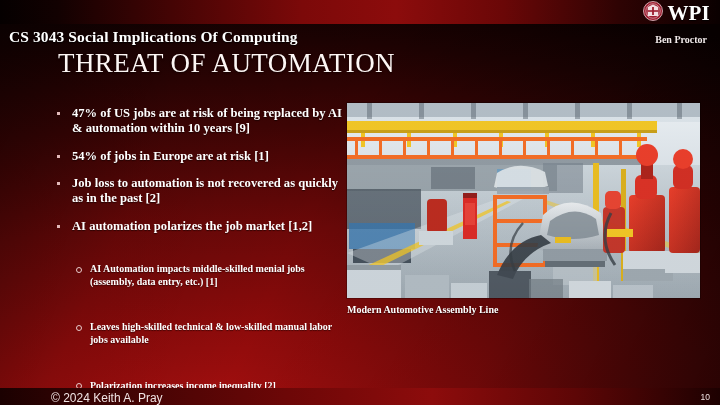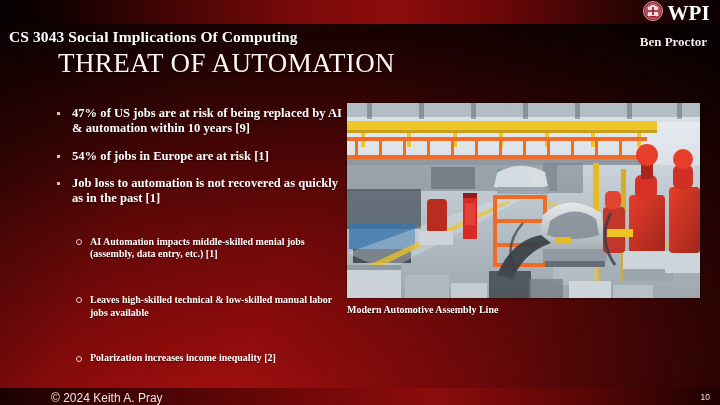--- a/index.html
+++ b/index.html
@@ -62,21 +62,21 @@
     font-size: 21px;
     font-weight: bold;
     letter-spacing: 0.2px;
     color: #ffffff;
     line-height: 1;
     text-shadow: 0 1px 1px rgba(0,0,0,0.8);
   }
   .author {
     position: absolute;
     right: 13px; top: 34px;
-    font-size: 13px;
+    font-size: 10px;
     font-weight: bold;
     color: #f3eaea;
     z-index: 6;
     text-shadow: 0 1px 1px rgba(0,0,0,0.7);
   }
 
   
   .slide-title {
     position: absolute;
     left: 58px; top: 48px;
@@ -217,23 +217,27 @@
       <span>47% of US jobs are at risk of being replaced by AI &amp; automation within 10 years [9]</span>
     </div>
 
     <div class="bullet">
       <span class="marker"></span>
       <span>54% of jobs in Europe are at risk [1]</span>
     </div>
 
     <div class="bullet">
       <span class="marker"></span>
-      <span>Job loss to automation is not recovered as quickly as in the past [1]</span>
+      <span>Job loss to automation is not recovered as quickly as in the past [2]</span>
     </div>
 
+    <div class="bullet">
+      <span class="marker"></span>
+      <span>AI automation polarizes the job market [1,2]</span>
+    </div>
 
     <div class="subbullets">
       <div class="subbullet">
         <span class="marker-o"></span>
         <span>AI Automation impacts middle-skilled menial jobs (assembly, data entry, etc.) [1]</span>
       </div>
       <div class="subbullet">
         <span class="marker-o"></span>
         <span>Leaves high-skilled technical &amp; low-skilled manual labor jobs available</span>
       </div>

